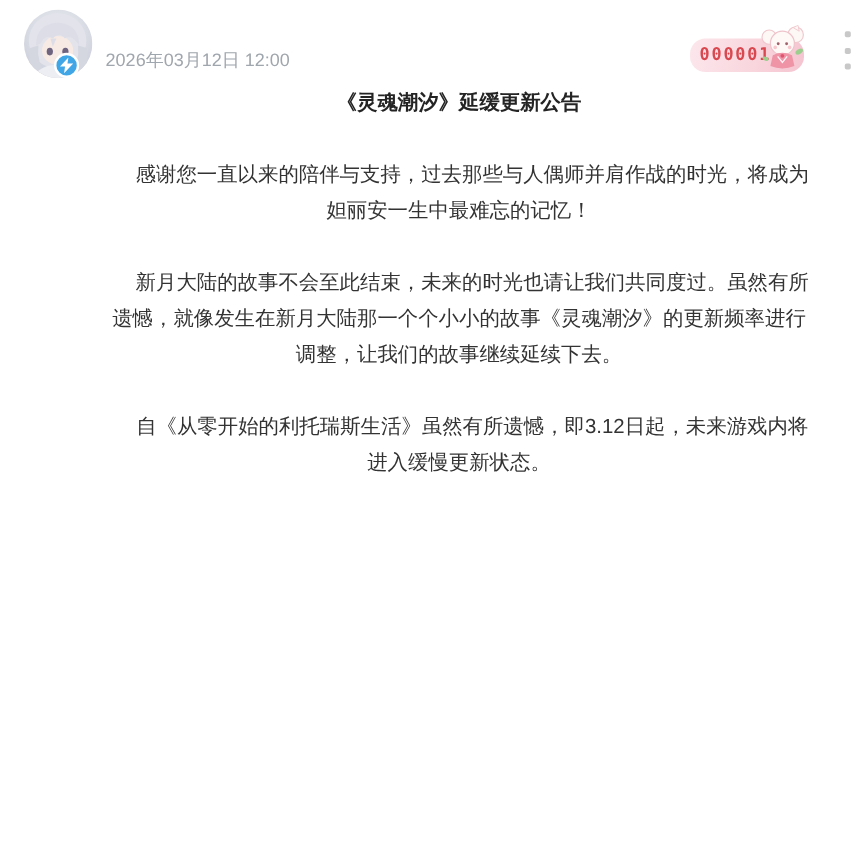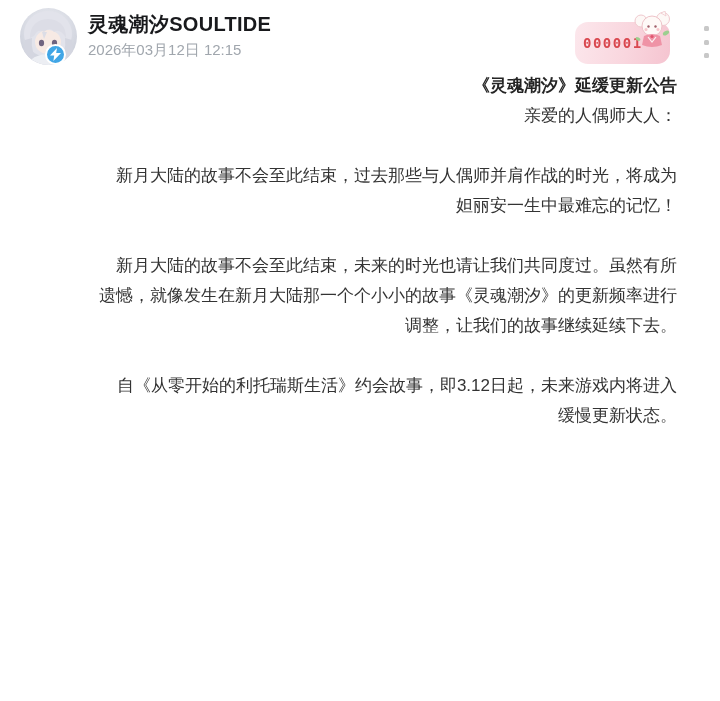--- a/index.html
+++ b/index.html
@@ -26,21 +26,21 @@
     font-size:20px; font-weight:bold; color:#18191c; letter-spacing:0.3px;
     cursor:pointer;
   }
   .date {
     position:absolute; left:88px; top:41px;
     font-size:15px; color:#a0a6ad;
   }
 
   
   .fan-badge {
-    position:absolute; left:575px; top:22px; width:95px; height:42px;
+    position:absolute; left:575px; top:32px; width:95px; height:28px;
     border-radius:13px;
     background:linear-gradient(100deg,#fcE7ec 0%,#f9d6de 55%,#f5c4d0 100%);
     display:flex; align-items:center; cursor:pointer;
   }
   .fan-badge .digits {
     margin-left:8px;
     font-family:"DejaVu Sans Mono", monospace;
     font-size:14px; font-weight:bold; color:#d9484f;
     letter-spacing:1.5px; transform:scaleY(1.05);
   }
@@ -55,21 +55,21 @@
     cursor:pointer; padding:2px 0;
   }
   .menu i {
     width:5px; height:5px; background:#c8c8c8; border-radius:1.5px; display:block;
   }
 
   
   .content {
     position:absolute; left:88px; top:71px; width:589px;
     font-size:17px; line-height:30px; color:#333333;
-    text-align:right; word-break:break-all;
+    text-align:center; word-break:break-all;
   }
   .content .title { font-weight:bold; color:#242424; }
   .content p.para { margin-top:30px; text-indent:22px; }
 </style>
 </head>
 <body>
 
 <div class="page">
 
   <div class="avatar">
@@ -98,22 +98,21 @@
 
       <path d="M6 57 Q14 46 28 46 Q42 46 51 57 Z" fill="#eceef3"></path>
     </svg>
     <span class="verify">
       <svg width="11" height="13" viewBox="0 0 11 13">
         <polygon points="7,0 0,7.5 4.2,7.5 3.4,13 11,5 6.2,5" fill="#ffffff"></polygon>
       </svg>
     </span>
   </div>
 
-  <div class="author">灵魂潮汐SOULTIDE</div>
-  <div class="date">2026年03月12日 12:15</div>
+  <div class="date">2026年03月12日 12:00</div>
 
   <div class="fan-badge">
     <span class="digits">000001</span>
     <span class="chibi">
       <svg width="42" height="38" viewBox="0 0 42 38">
 
         <circle cx="10" cy="10" r="6" fill="#fdf8f6" stroke="#f0c9ce" stroke-width="1"></circle>
         <circle cx="32" cy="8" r="6.5" fill="#fdf8f6" stroke="#f0c9ce" stroke-width="1"></circle>
         <path d="M30 2 L34 0 L35 5 Z" fill="#fdf8f6" stroke="#f0c9ce" stroke-width="0.8"></path>
 
@@ -136,19 +135,18 @@
   </div>
 
   <div class="menu">
     <i></i>
     <i></i>
     <i></i>
   </div>
 
   <div class="content">
     <p class="title">《灵魂潮汐》延缓更新公告</p>
-    <p class="greeting">亲爱的人偶师大人：</p>
-    <p class="para">新月大陆的故事不会至此结束，过去那些与人偶师并肩作战的时光，将成为妲丽安一生中最难忘的记忆！</p>
+    <p class="para">感谢您一直以来的陪伴与支持，过去那些与人偶师并肩作战的时光，将成为妲丽安一生中最难忘的记忆！</p>
     <p class="para">新月大陆的故事不会至此结束，未来的时光也请让我们共同度过。虽然有所遗憾，就像发生在新月大陆那一个个小小的故事《灵魂潮汐》的更新频率进行调整，让我们的故事继续延续下去。</p>
-    <p class="para">自《从零开始的利托瑞斯生活》约会故事，即3.12日起，未来游戏内将进入缓慢更新状态。</p>
+    <p class="para">自《从零开始的利托瑞斯生活》虽然有所遗憾，即3.12日起，未来游戏内将进入缓慢更新状态。</p>
   </div>
 
 </div>
 
 </body></html>

